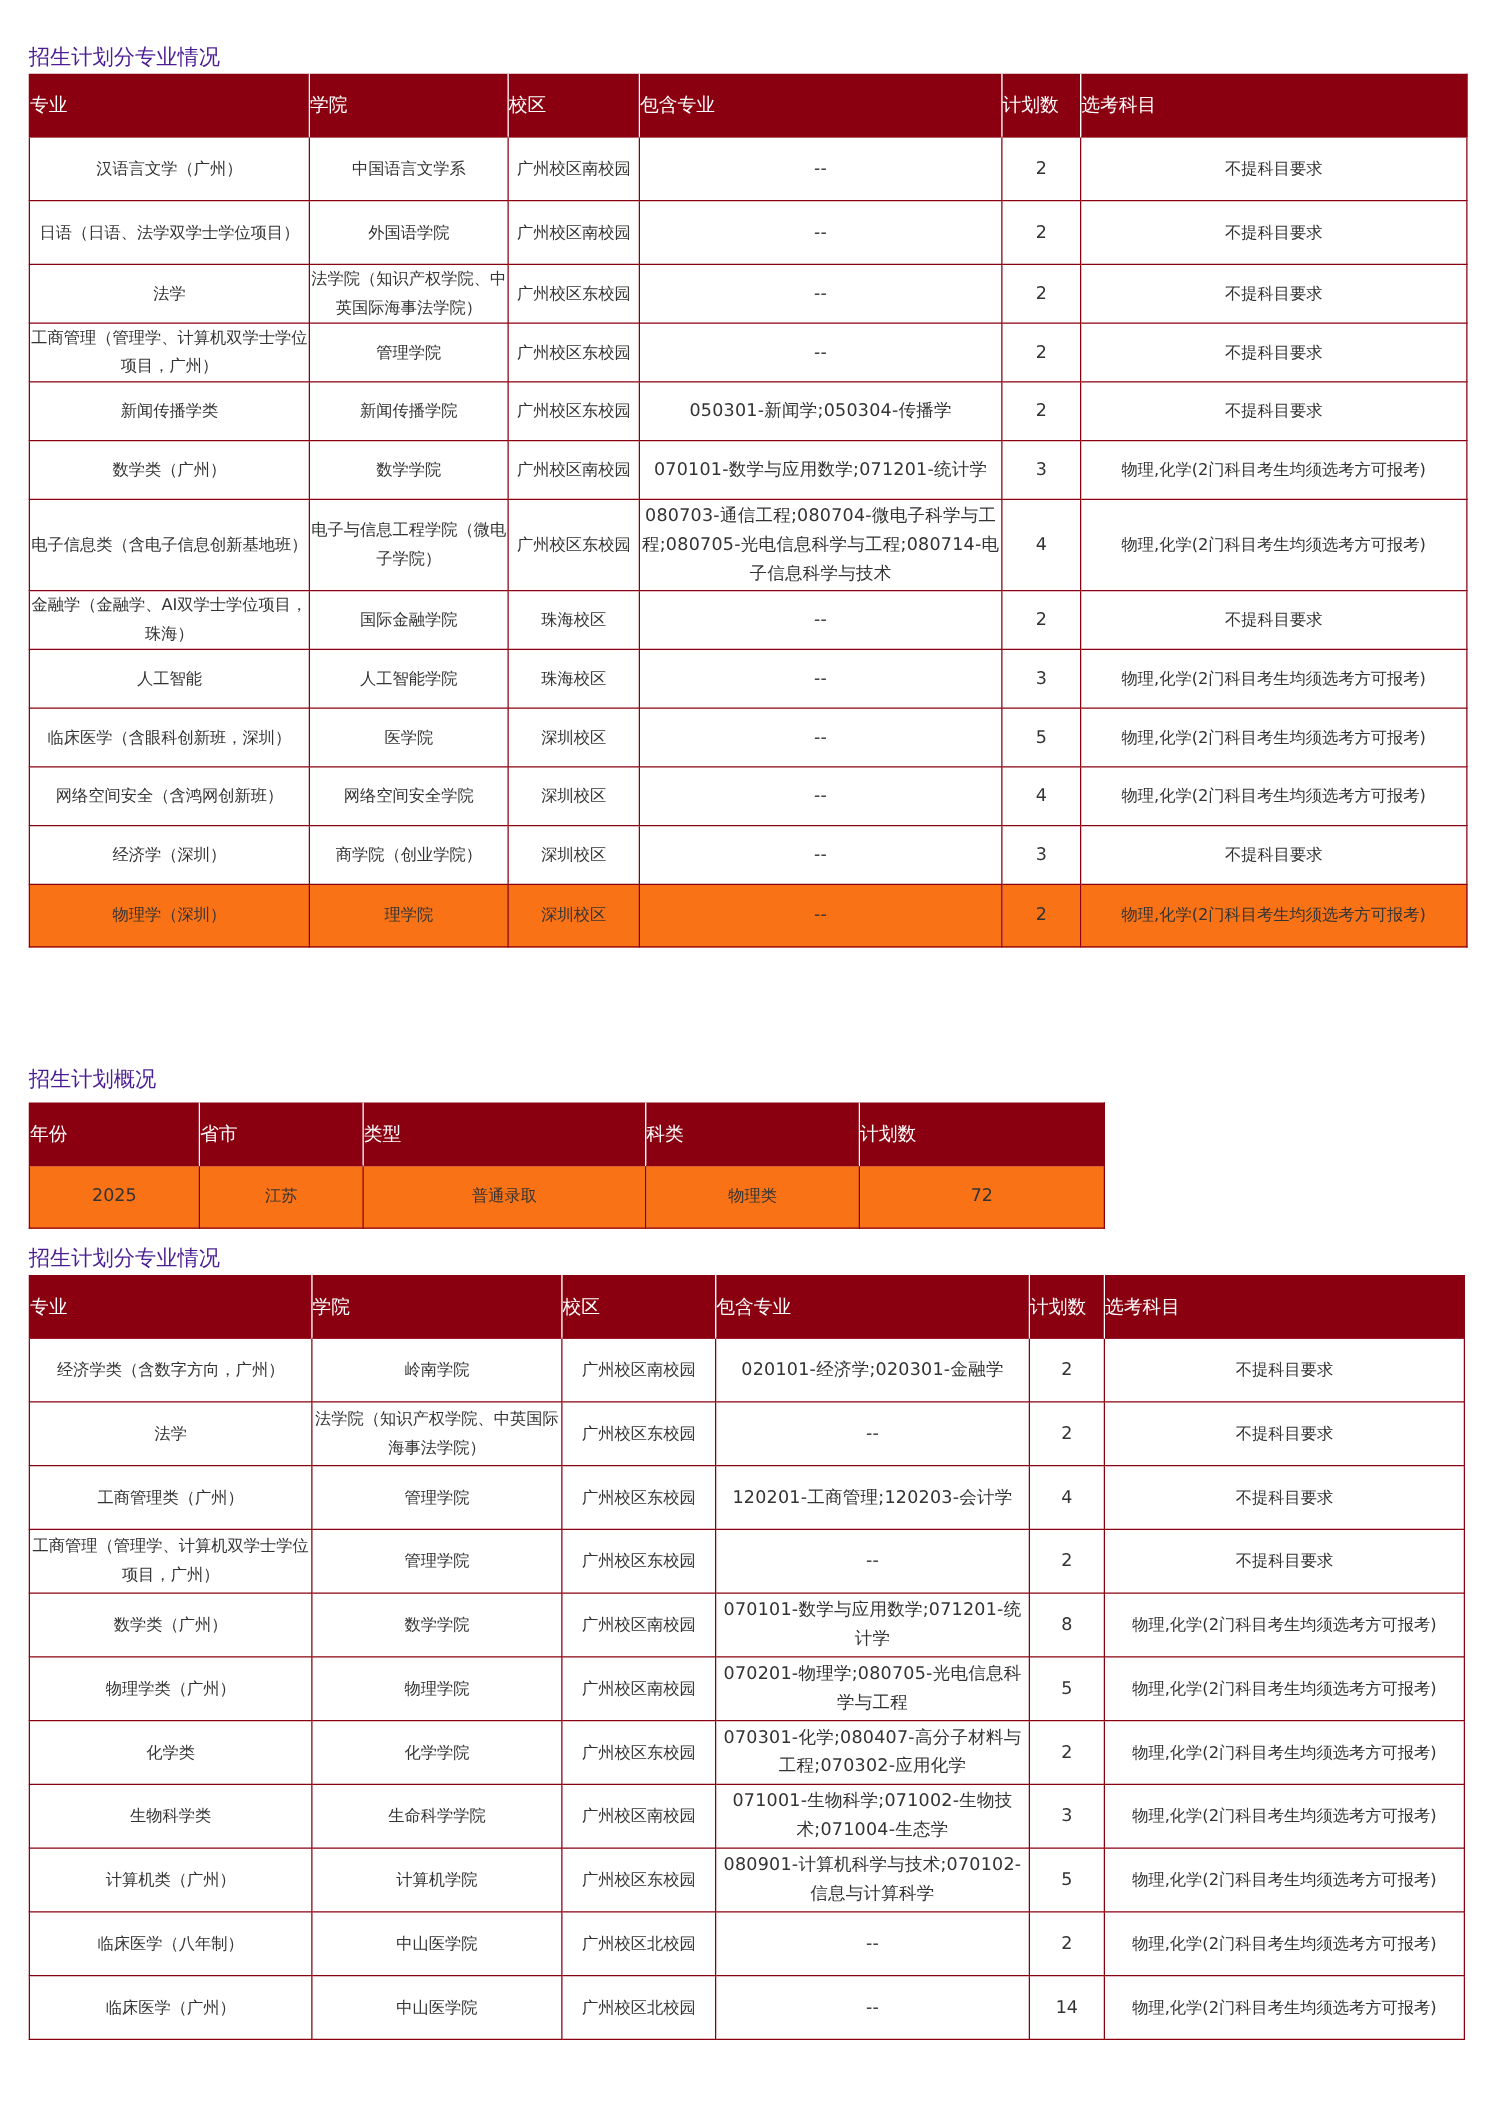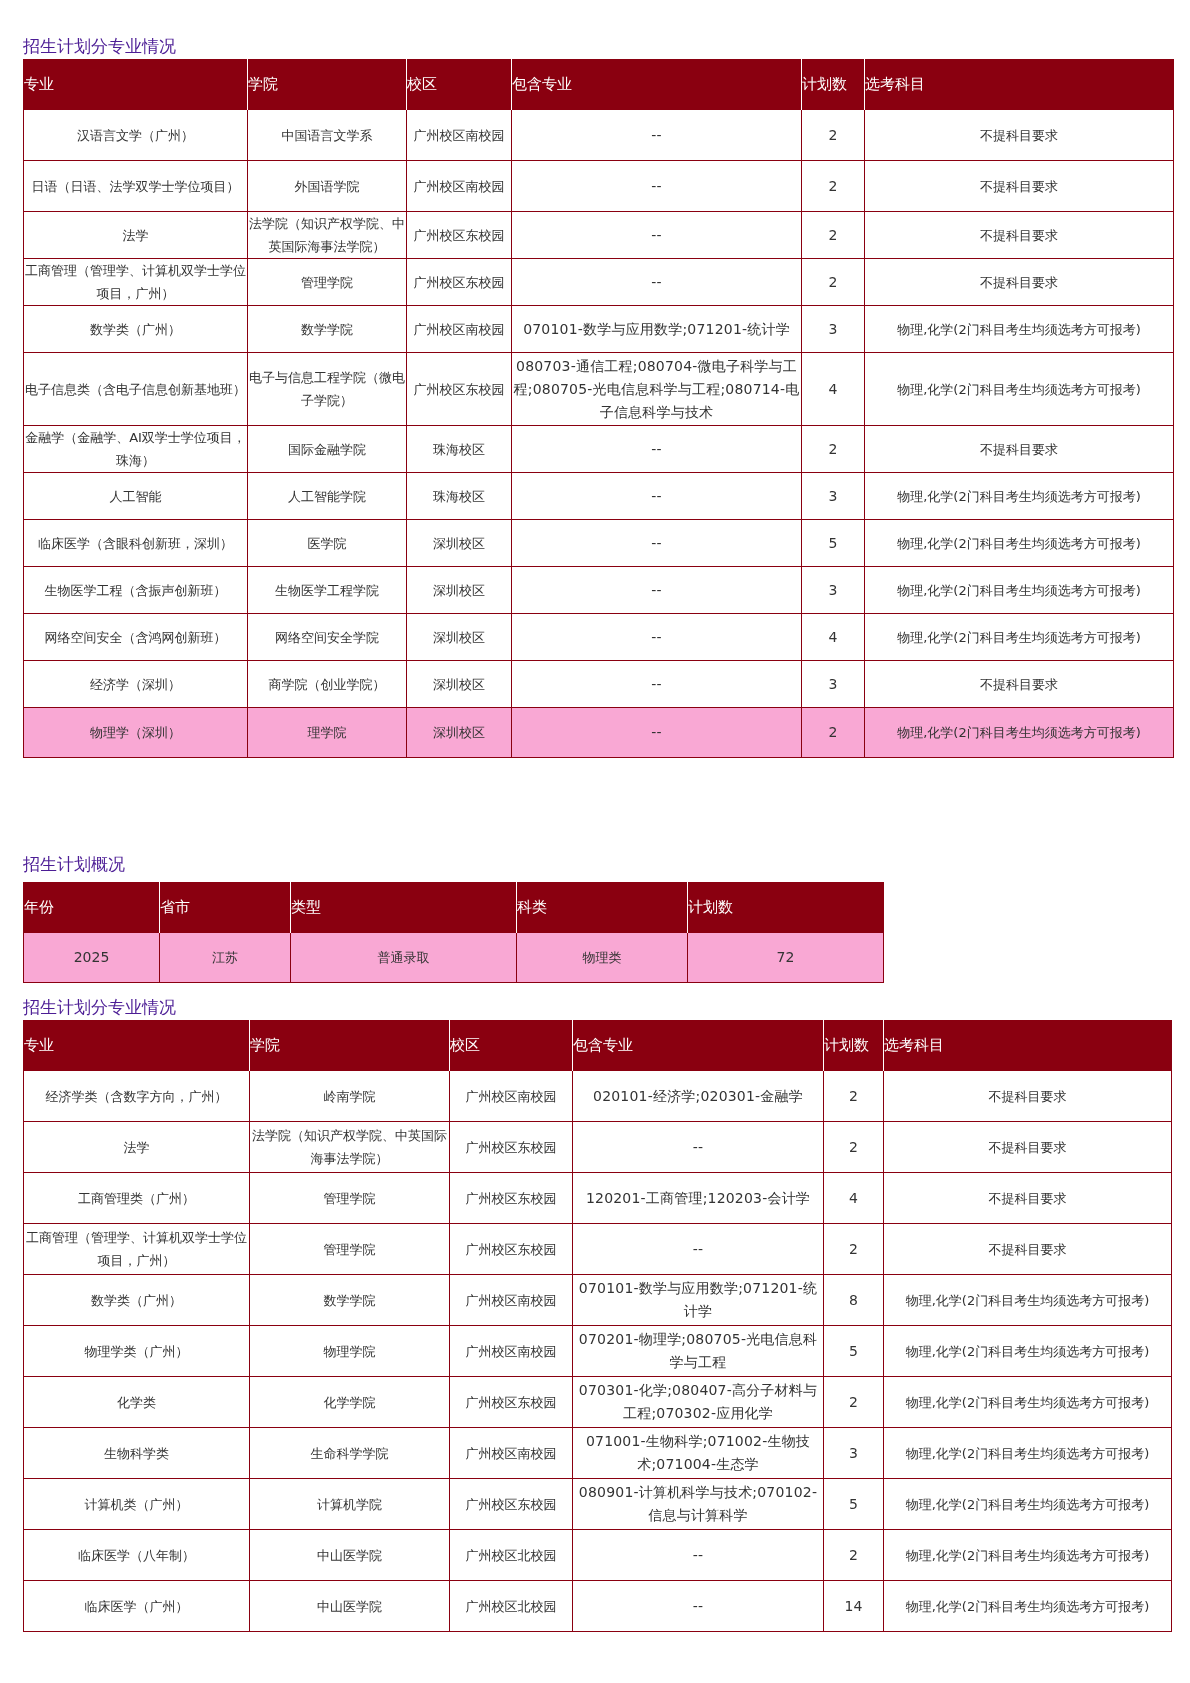--- a/index.html
+++ b/index.html
@@ -24,21 +24,21 @@
     border-left: 1px solid #ffffff; border-right: 1px solid #ffffff;
     text-align: left; vertical-align: middle;
   }
   table.plan th:first-child { border-left: 1px solid #8a0010; }
   table.plan th:last-child { border-right: 1px solid #8a0010; }
   table.plan td {
     border: 1px solid #8a0010; text-align: center; vertical-align: middle;
     padding: 0 1px; line-height: 23px; color: #333333;
     background: #ffffff;
   }
-  table.plan tr.alt td { background: #f9a8d4; }
+  table.plan tr.alt td { background: #f97316; }
   table.plan td.num { font-size: 14px; }
   table.plan td.code { font-size: 14px; letter-spacing: 0.2px; }
 </style>
 </head>
 <body>
 
 <div class="section-title" style="top:35px;">招生计划分专业情况</div>
 <table class="plan" id="t1" style="top:59px; width:1150px;">
   <colgroup>
       <col style="width:224px">
@@ -85,20 +85,28 @@
       </tr>
       <tr style="height: 47px;">
         <td>工商管理（管理学、计算机双学士学位项目，广州）</td>
         <td>管理学院</td>
         <td>广州校区东校园</td>
         <td class="code">--</td>
         <td class="num">2</td>
         <td>不提科目要求</td>
       </tr>
       <tr style="height: 47px;">
+        <td>新闻传播学类</td>
+        <td>新闻传播学院</td>
+        <td>广州校区东校园</td>
+        <td class="code">050301-新闻学;050304-传播学</td>
+        <td class="num">2</td>
+        <td>不提科目要求</td>
+      </tr>
+      <tr style="height: 47px;">
         <td>数学类（广州）</td>
         <td>数学学院</td>
         <td>广州校区南校园</td>
         <td class="code">070101-数学与应用数学;071201-统计学</td>
         <td class="num">3</td>
         <td>物理,化学(2门科目考生均须选考方可报考)</td>
       </tr>
       <tr style="height: 73px;">
         <td>电子信息类（含电子信息创新基地班）</td>
         <td>电子与信息工程学院（微电子学院）</td>
@@ -122,28 +130,20 @@
         <td class="code">--</td>
         <td class="num">3</td>
         <td>物理,化学(2门科目考生均须选考方可报考)</td>
       </tr>
       <tr style="height: 47px; margin-top: 12px;">
         <td>临床医学（含眼科创新班，深圳）</td>
         <td>医学院</td>
         <td>深圳校区</td>
         <td class="code">--</td>
         <td class="num">5</td>
-        <td>物理,化学(2门科目考生均须选考方可报考)</td>
-      </tr>
-      <tr style="height: 47px;">
-        <td>生物医学工程（含振声创新班）</td>
-        <td>生物医学工程学院</td>
-        <td>深圳校区</td>
-        <td class="code">--</td>
-        <td class="num">3</td>
         <td>物理,化学(2门科目考生均须选考方可报考)</td>
       </tr>
       <tr style="height: 47px;">
         <td>网络空间安全（含鸿网创新班）</td>
         <td>网络空间安全学院</td>
         <td>深圳校区</td>
         <td class="code">--</td>
         <td class="num">4</td>
         <td>物理,化学(2门科目考生均须选考方可报考)</td>
       </tr>

